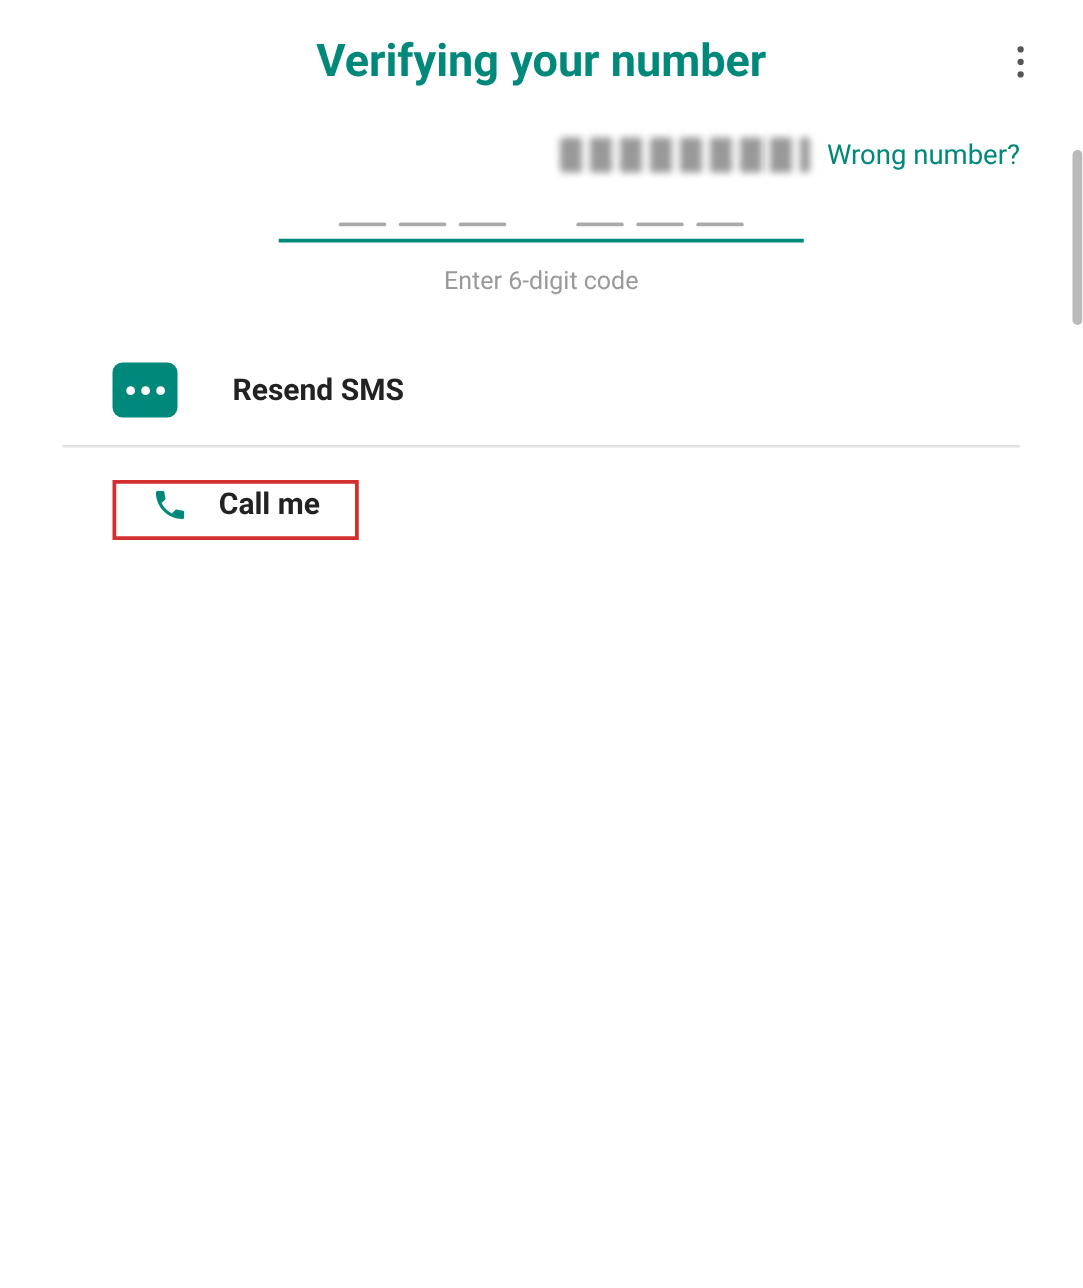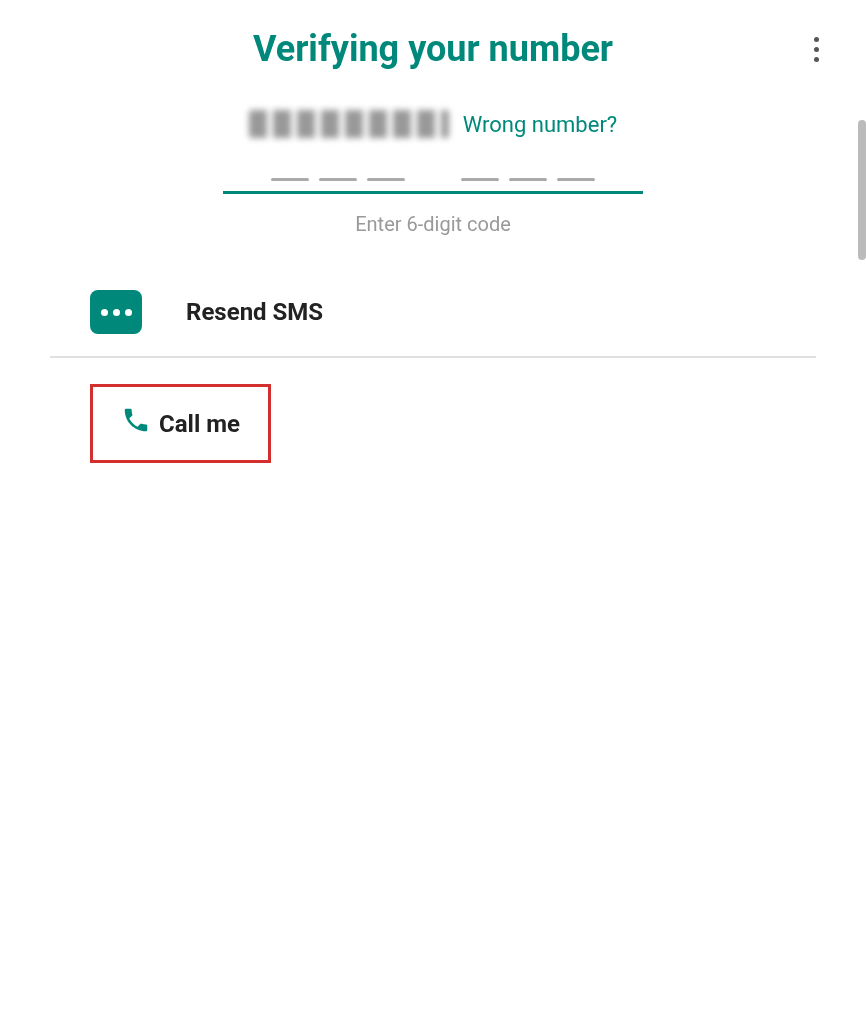--- a/index.html
+++ b/index.html
@@ -69,21 +69,21 @@
       font-size: 22px;
       color: #333;
       text-align: center;
       line-height: 1.5;
       margin-bottom: 8px;
     }
 
     .phone-line {
       display: flex;
       align-items: center;
-      justify-content: center;
+      justify-content: flex-end;
       gap: 14px;
       margin-bottom: 40px;
     }
 
     .blurred-number {
       width: 200px;
       height: 28px;
       background: repeating-linear-gradient(
         90deg,
         #999 0px,
@@ -185,24 +185,23 @@
 
     .action-label {
       font-size: 24px;
       font-weight: 700;
       color: #222;
     }
 
     
     .call-me-wrapper {
       display: inline-flex;
-      align-items: center;
-      padding: 18px 28px;
+      padding: 2px 28px;
       border: 3px solid #d32f2f;
-      gap: 8px;
+      gap: 24px;
       cursor: pointer;
       margin-left: 40px;
       margin-top: 6px;
     }
 
     .phone-icon {
       color: #00897b;
       font-size: 30px;
     }
 

